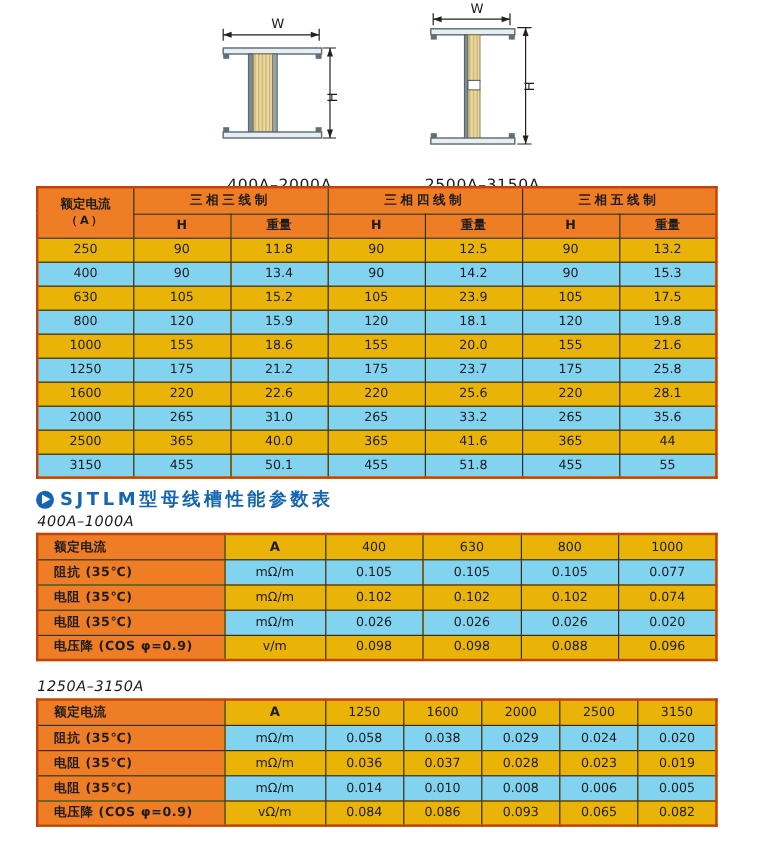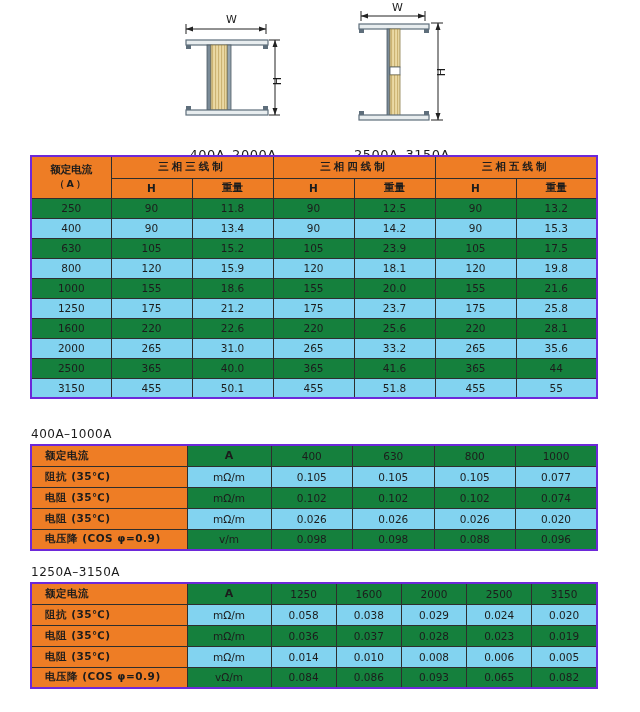--- a/index.html
+++ b/index.html
@@ -11,21 +11,21 @@
   .diag{position:absolute;}
   .diag-label{
     position:absolute;text-align:center;font-size:13px;color:#1b1b1b;
     letter-spacing:0.5px;
     margin-top:24px;
   }
   svg text{font-family:"DejaVu Sans","Liberation Sans",sans-serif;font-size:11px;fill:#1b1b1b;}
   
   table.tbl{
     position:absolute;border-collapse:collapse;table-layout:fixed;
-    border:2px solid #6d28d9;background:#15803d;
+    border:2px solid #c2410c;background:#eab308;
   }
   table.tbl td{
     border:1px solid #2e2e2e;text-align:center;vertical-align:middle;
     font-size:10.5px;color:#1c1c1c;padding:0;overflow:hidden;white-space:nowrap;
   }
   td.hdr{
     background:#EE7D25;color:#ffffff;font-weight:bold;font-size:11px;
   }
   td.group-hdr{letter-spacing:3px;font-size:11.5px;font-family:Liberation Mono, monospace;}
   #table1 tr.h1{height:22px;} #table1 tr.h2{height:20px;}
@@ -48,21 +48,21 @@
     margin-right:5px;flex:0 0 auto;
   }
   #section-icon::after{
     content:"";position:absolute;left:5px;top:3.5px;
     border-left:7px solid #ffffff;border-top:4px solid transparent;border-bottom:4px solid transparent;
   }
   #section-title .txt{
     color:#1566B2;font-weight:bold;font-size:15px;letter-spacing:3px;
   }
   .caption{
-    position:absolute;left:31px;font-size:12px;color:#1b1b1b;letter-spacing:0.5px;
+    position:absolute;left:31px;font-size:12px;color:#1b1b1b;letter-spacing:0.5px;font-style:italic;
   }
 </style>
 </head>
 <body>
 
 <div id="page">
 
   <svg class="diag" style="left:182px;top:14px;" width="102" height="108" viewBox="0 0 102 108">
     <defs>
       <pattern id="stripesL" width="3" height="6" patternUnits="userSpaceOnUse">
@@ -252,20 +252,24 @@
           <td>455</td>
           <td>50.1</td>
           <td>455</td>
           <td>51.8</td>
           <td>455</td>
           <td>55</td>
         </tr>
       </tbody>
   </table>
 
+  <div id="section-title">
+    <span id="section-icon"></span>
+    <span class="txt">SJTLM型母线槽性能参数表</span>
+  </div>
 
   <div class="caption" style="top:427px;">400A–1000A</div>
   <table class="tbl perf" id="table2" style="left:30px;top:444px;width:566px;">
     <colgroup>
       <col style="width:156px">
         <col style="width:84px">
       <col style="width:81.5px">
         <col style="width:81.5px">
         <col style="width:81.5px">
         <col style="width:81.5px">

